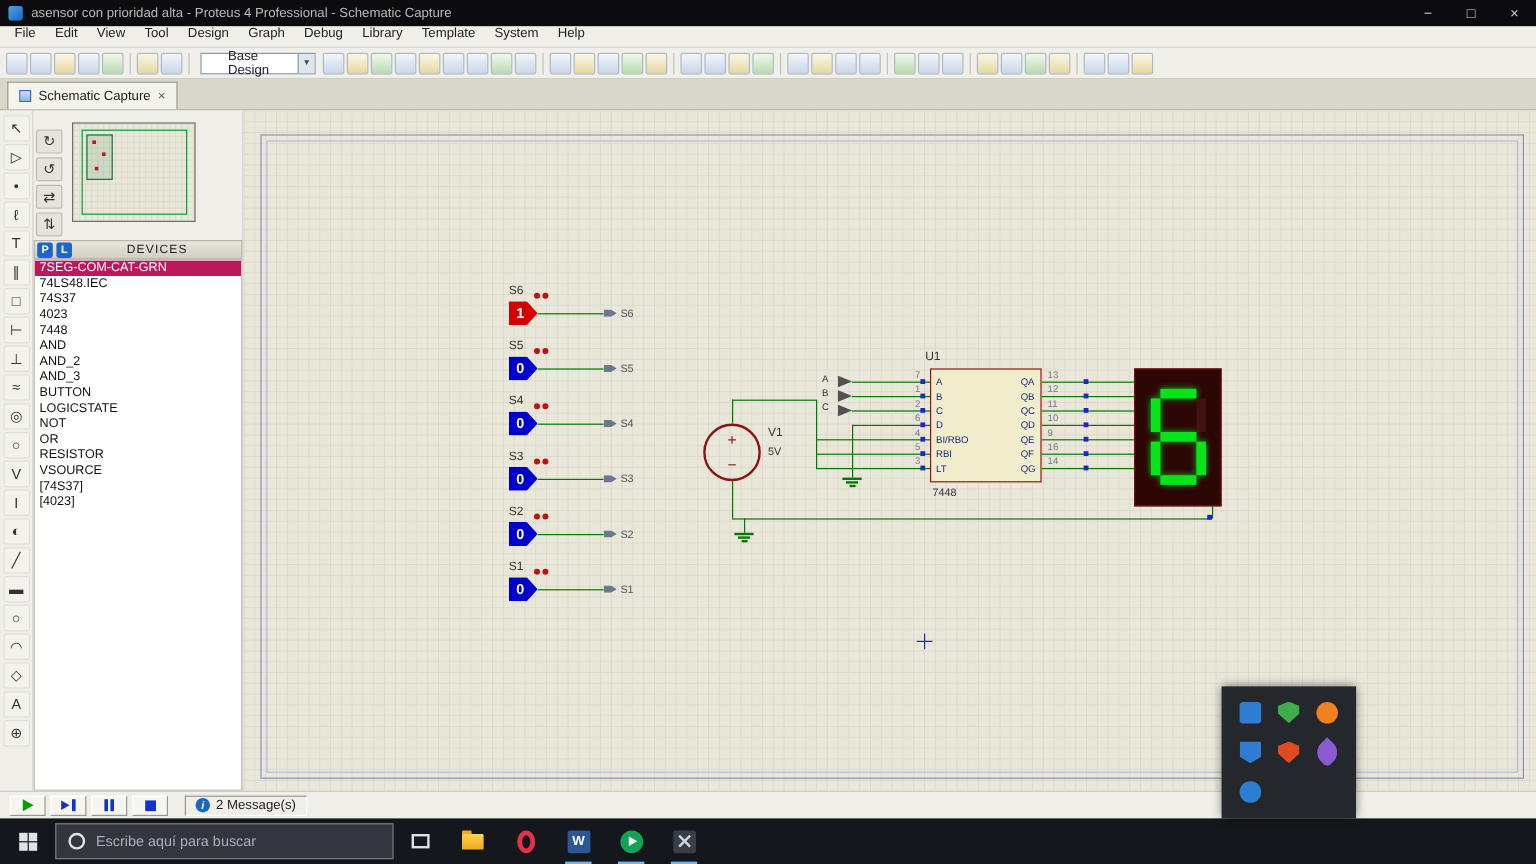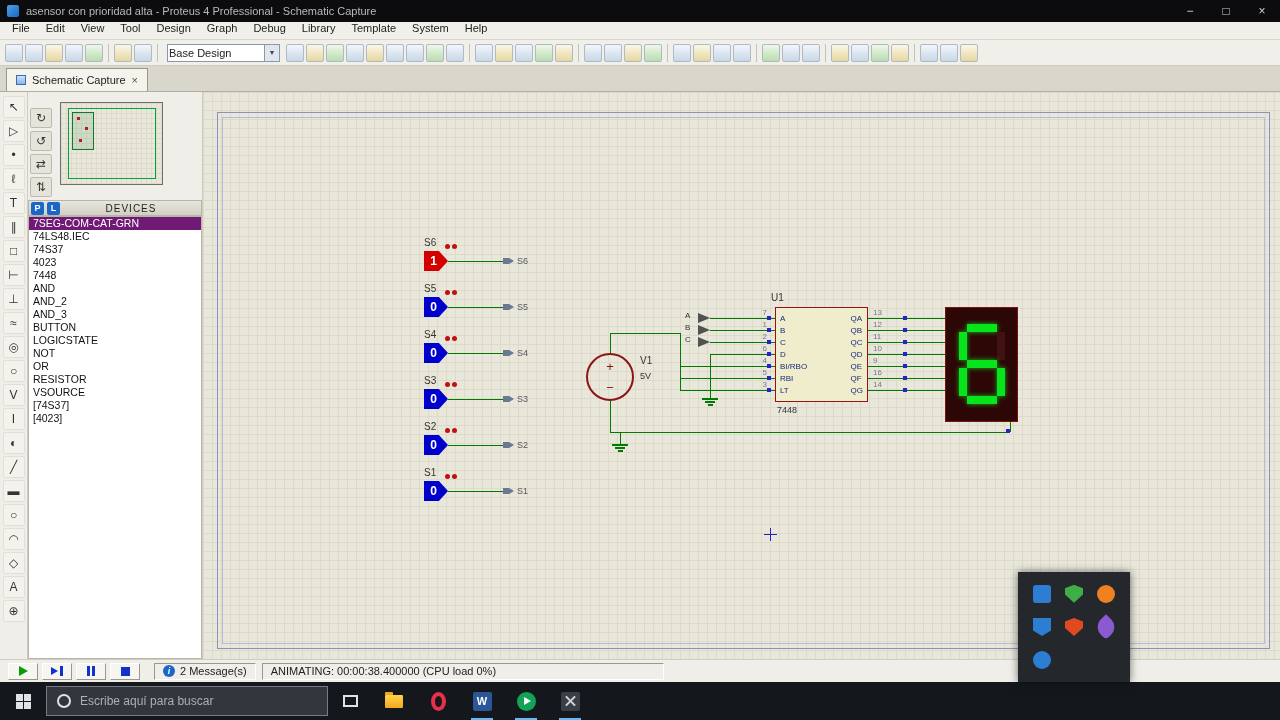--- a/index.html
+++ b/index.html
@@ -15,21 +15,21 @@
   
   .menubar{height:18px;background:#f0efe9;display:flex;align-items:center;font-size:11px;color:#222;border-bottom:1px solid #d8d6cc;padding-left:4px}
   .menu-item{padding:0 8px;height:24px;line-height:18px}
 
   
   .toolbar{height:26px;background:#f0efe9;display:flex;align-items:center;padding:0 4px;border-bottom:1px solid #cfcdc2}
   .toolbar span.ti{width:18px;height:18px;margin:0 1px;border:1px solid #b0bac4;border-radius:2px;background:linear-gradient(#f2f6fa,#c8d7e8);display:inline-block}
   .toolbar span.ti:nth-of-type(3n){background:linear-gradient(#fbf7e6,#e6d7a0)}
   .toolbar span.ti:nth-of-type(5n){background:linear-gradient(#eef8ea,#b9dcae)}
   .tsep{width:1px;height:18px;background:#c4c2b8;margin:0 4px}
-  .combo{height:18px;width:113px;border:1px solid #8a98a8;background:#fff;font-size:11px;display:flex;align-items:center;padding-left:1px;margin:0 5px;color:#222}
+  .combo{height:18px;width:96px;border:1px solid #8a98a8;background:#fff;font-size:11px;display:flex;align-items:center;padding-left:22px;margin:0 5px;color:#222}
   .combo-arrow{margin-left:auto;width:15px;height:16px;background:#dfe6ee;color:#445;font-size:7px;display:flex;align-items:center;justify-content:center;border-left:1px solid #8a98a8}
 
   
   .tabbar{height:26px;background:#d9d6cb;display:flex;align-items:flex-end;padding-left:6px;border-bottom:1px solid #b2afa2}
   .tab{height:23px;background:#f4f3ec;border:1px solid #9a978a;border-bottom:none;display:flex;align-items:center;padding:0 9px;font-size:11px;gap:6px;color:#222}
   .tab-ico{width:10px;height:10px;border:1px solid #2d6fc0;background:linear-gradient(#cfe0f4,#8fb4e0)}
   .tab-close{color:#555;font-size:11px}
 
   
   .content{position:absolute;top:92px;left:0;right:0;height:567px;display:flex}
@@ -42,21 +42,21 @@
   .preview{position:absolute;left:32px;top:10px;width:103px;height:83px;border:1px solid #6f6f6f;background-color:#e9e7da;background-image:linear-gradient(#dddacb 1px,transparent 1px),linear-gradient(90deg,#dddacb 1px,transparent 1px);background-size:5px 5px}
   .pv-sheet{position:absolute;left:7px;top:5px;width:88px;height:71px;border:1px solid #00a33c}
   .pv-cluster{position:absolute;left:11px;top:9px;width:22px;height:38px;border:1px solid #0c7a30;background:rgba(20,120,50,.12)}
   .pv-dot{position:absolute;width:3px;height:3px;background:#b02020}
 
   .dev-head{position:absolute;left:0;right:0;top:108px;height:16px;background:linear-gradient(#e8e6dc,#d2d0c4);border:1px solid #b8b6aa;display:flex;align-items:center;gap:3px;padding:0 2px}
   .pl{width:13px;height:13px;background:#1b66c9;color:#fff;font-size:9px;font-weight:bold;display:flex;align-items:center;justify-content:center;border-radius:2px}
   .dev-title{flex:1;text-align:center;font-size:10px;color:#222;letter-spacing:1px}
   .devlist{position:absolute;left:0;right:0;top:124px;bottom:0;background:#fff;border:1px solid #b8b6aa;overflow:hidden;font-size:10.5px}
   .dev{height:13px;line-height:13px;padding-left:4px;color:#111;white-space:nowrap}
-  .dev.sel{background:#701a75;color:#fff}
+  .dev.sel{background:#be185d;color:#fff}
 
   
   .schem{flex:1;position:relative;overflow:hidden;background-color:#e9e7da;background-image:linear-gradient(#dddacb 1px,transparent 1px),linear-gradient(90deg,#dddacb 1px,transparent 1px);background-size:9px 9px}
   .sb-outer{position:absolute;left:14px;top:20px;width:1053px;height:537px;border:1px solid #8f8fc8}
   .sb-inner{position:absolute;left:19px;top:25px;width:1043px;height:527px;border:1px solid #b9b9da}
   .hw,.vw{position:absolute;background:#007a00}
   .hw{height:1px}.vw{width:1px}
   .gb{position:absolute;height:2px;background:#007a00}
   .bq{position:absolute;width:4px;height:4px;background:#2323cc}
   .lname{position:absolute;font-size:10px;color:#333}
@@ -487,21 +487,20 @@
         <i class="shp-bar"></i>
         <i class="shp-bar"></i>
       </div>
     <div class="sim-btn">
         <i class="shp-stop"></i>
       </div>
     <div class="msgbox">
       <span class="info-ico">i</span>
       <span>2 Message(s)</span>
     </div>
-    <div class="statbox">ANIMATING: 00:00:38.400000 (CPU load 0%)</div>
   </div>
 
   <div class="taskbar">
     <div class="tb-start">
       <span class="winlogo">
           <i></i>
           <i></i>
           <i></i>
           <i></i>
         </span>

